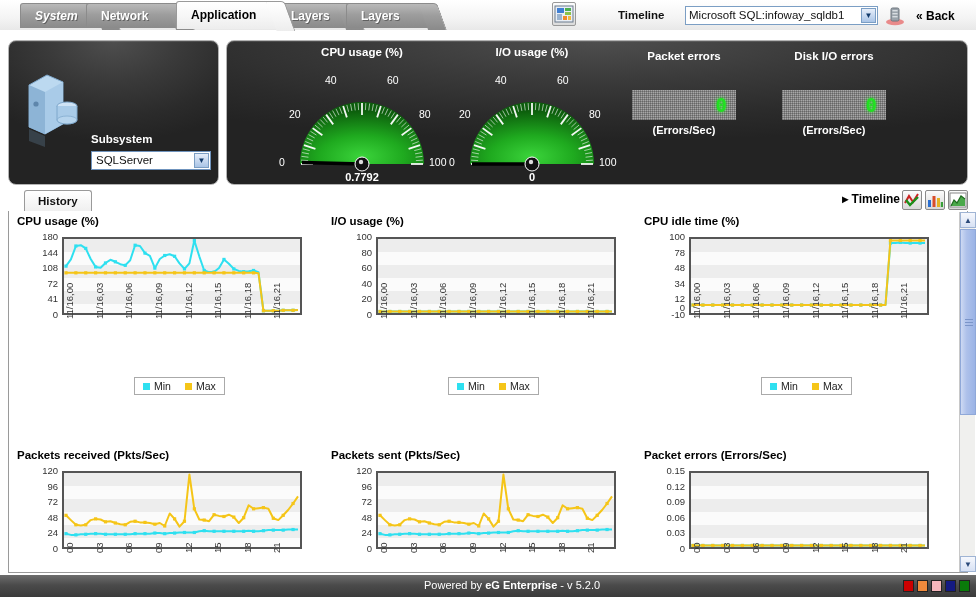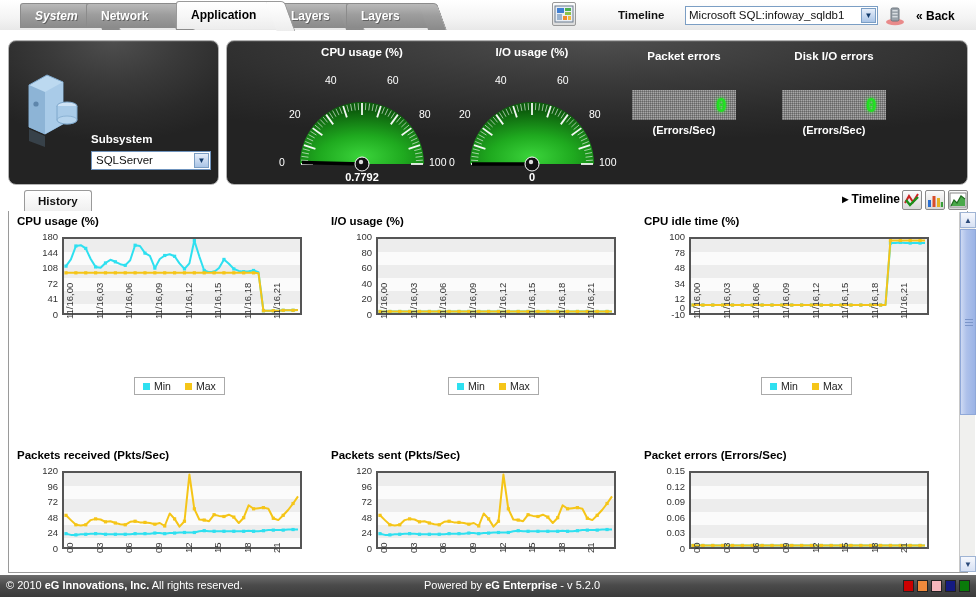--- a/index.html
+++ b/index.html
@@ -981,23 +981,20 @@
 
   <div class="vscroll">
     <div class="vsb-btn" style="top:0;">▲</div>
     <div class="vsb-thumb">
       <div class="vsb-grip"></div>
     </div>
     <div class="vsb-btn" style="bottom:0;">▼</div>
   </div>
 
   <div class="footer">
-    <div class="f-left">
-      <span>© 2010 </span><span class="b">eG Innovations, Inc.</span><span> All rights reserved.</span>
-    </div>
     <div class="f-mid">
       <span>Powered by </span><span class="b">eG Enterprise</span><span> - v 5.2.0</span>
     </div>
     <div id="swatches">
         <div class="f-sw" style="right: 62px; background: rgb(204, 0, 0);"></div>
         <div class="f-sw" style="right: 48px; background: rgb(240, 138, 60);"></div>
         <div class="f-sw" style="right: 34px; background: rgb(245, 182, 188);"></div>
         <div class="f-sw" style="right: 20px; background: rgb(20, 26, 130);"></div>
         <div class="f-sw" style="right: 6px; background: rgb(10, 122, 10);"></div>
       </div>

